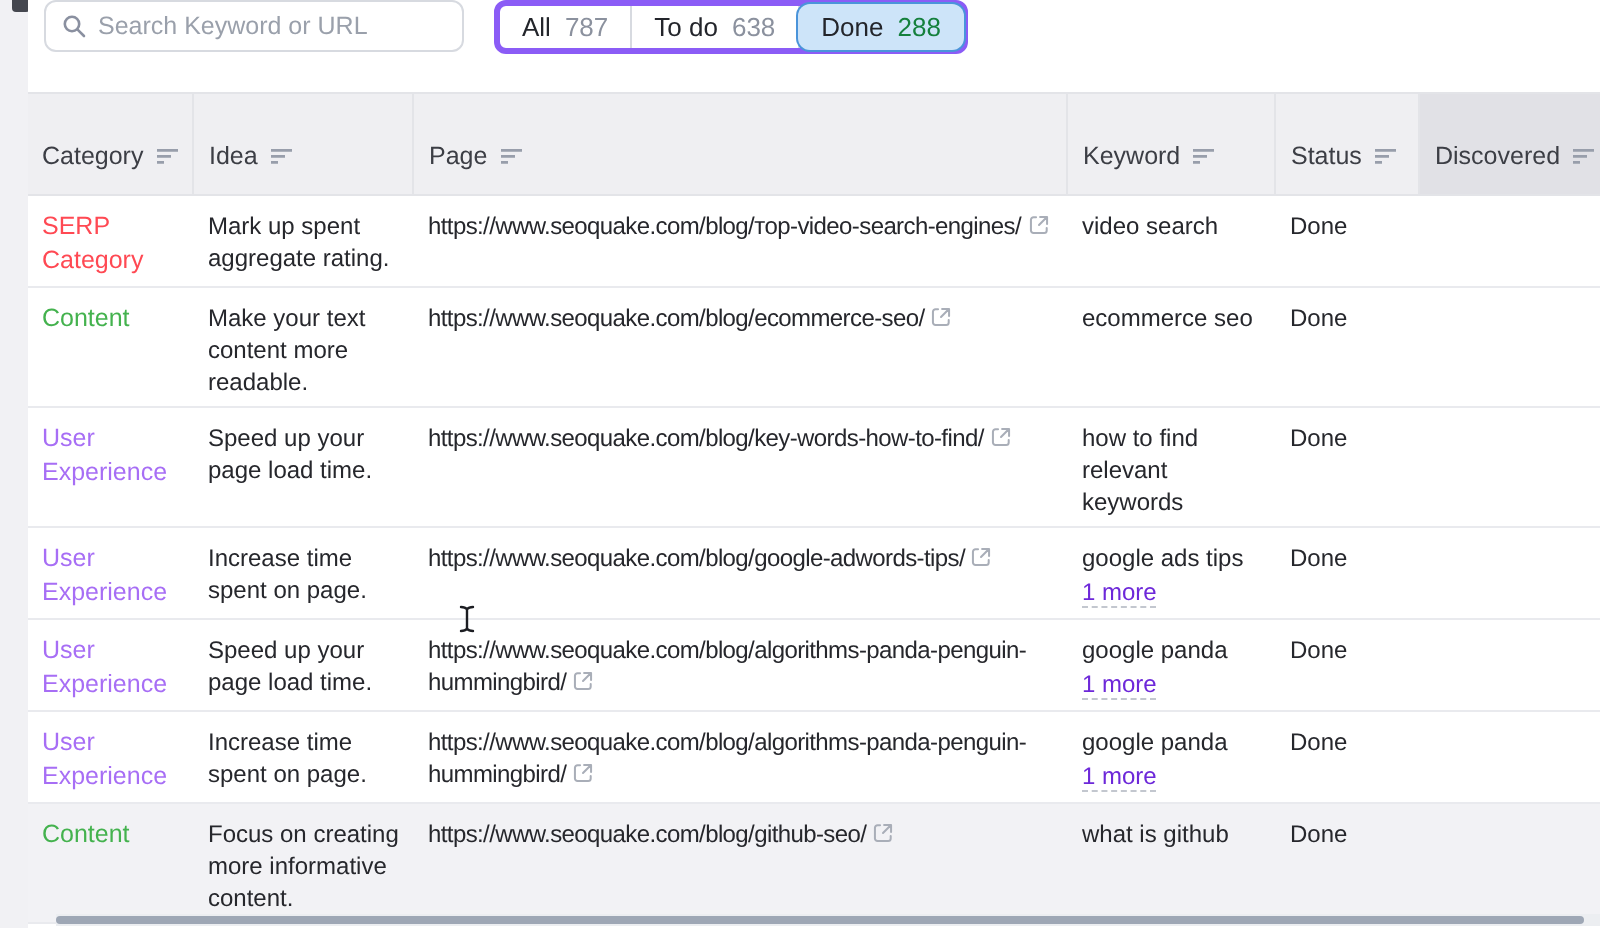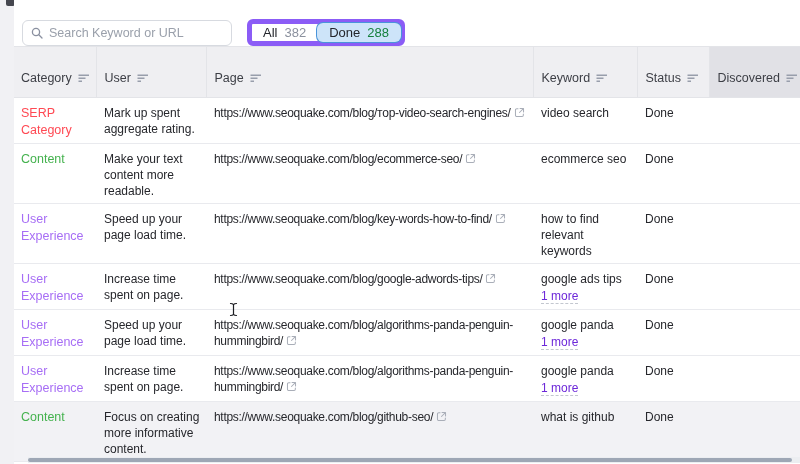--- a/index.html
+++ b/index.html
@@ -6,34 +6,34 @@
   html,body { background:#e9e9ee; }
   .screen {
     position:relative; width:800px; height:464px; overflow:hidden;
     background:#f1f1f4; font-family:"Liberation Sans", sans-serif;
     color:#26272c;
   }
   .panel { position:absolute; left:14px; top:0; width:786px; height:464px; background:#fff; }
   .corner-glyph { position:absolute; left:6px; top:0; width:9px; height:6px; background:#45474f; border-radius:0 0 2px 2px; }
 
   
-  .topbar { height:46px; display:flex; align-items:flex-end; padding-left:8px; background:#fff; }
+  .topbar { height:46px; display:flex; align-items:flex-start; padding-left:8px; background:#fff; }
   .searchbox {
     width:210px; height:26px; border:1px solid #d7dae0; border-radius:6px;
     display:flex; align-items:center; padding:0 8px; gap:6px; background:#fff;
   }
   .searchbox svg { flex:0 0 auto; }
   .searchbox input {
     border:none; outline:none; flex:1; font-family:"Liberation Sans",sans-serif;
     font-size:12.5px; color:#3c3e45; background:transparent; min-width:0;
   }
   .searchbox input::placeholder { color:#9aa0ab; }
 
   .segmented {
-    display:flex; margin-left:15px; height:27px; border:5px solid #8b5cf6;
+    display:flex; margin-left:15px; height:27px; border:3px solid #8b5cf6;
     border-radius:6px; background:#fff; align-items:stretch;
   }
   .segment {
     display:flex; align-items:center; padding:0 11px; gap:7px; font-size:13px;
     color:#23252b; border-right:1px solid #d7dae0; cursor:default; white-space:nowrap;
   }
   .segment:last-child { border-right:none; }
   .segment .cnt { color:#8b919e; }
   .segment.active {
     background:#cde4f9; border-radius:6px; box-shadow:0 0 0 1px #4a94da;
@@ -89,21 +89,25 @@
       <div class="searchbox">
         <svg width="12" height="12" viewBox="0 0 12 12">
           <circle cx="5" cy="5" r="3.6" fill="none" stroke="#8a90a0" stroke-width="1.3"></circle>
           <line x1="7.8" y1="7.8" x2="11" y2="11" stroke="#8a90a0" stroke-width="1.3" stroke-linecap="round"></line>
         </svg>
         <input type="text" placeholder="Search Keyword or URL" style="">
       </div>
       <div class="segmented">
           <div class="segment">
             <span>All</span>
-            <span class="cnt">382</span>
+            <span class="cnt">787</span>
+          </div>
+          <div class="segment">
+            <span>To do</span>
+            <span class="cnt">638</span>
           </div>
           <div class="segment active">
             <span>Done</span>
             <span class="cnt">288</span>
           </div>
         </div>
     </div>
 
     <table>
       <colgroup>
@@ -112,21 +116,21 @@
           <col class="c-page">
         <col class="c-kw">
           <col class="c-st">
           <col class="c-disc">
       </colgroup>
       <thead>
         <tr>
           <th><span>Category</span><span class="flt"><svg width="12" height="9" viewBox="0 0 12 9">
                   <path d="M0.5 1.2 H11 M0.5 4.2 H7.5 M0.5 7.2 H4" fill="none" stroke="#989eab" stroke-width="1.4"></path>
                 </svg></span></th>
-          <th><span>User</span><span class="flt"><svg width="12" height="9" viewBox="0 0 12 9">
+          <th><span>Idea</span><span class="flt"><svg width="12" height="9" viewBox="0 0 12 9">
                   <path d="M0.5 1.2 H11 M0.5 4.2 H7.5 M0.5 7.2 H4" fill="none" stroke="#989eab" stroke-width="1.4"></path>
                 </svg></span></th>
           <th><span>Page</span><span class="flt"><svg width="12" height="9" viewBox="0 0 12 9">
                   <path d="M0.5 1.2 H11 M0.5 4.2 H7.5 M0.5 7.2 H4" fill="none" stroke="#989eab" stroke-width="1.4"></path>
                 </svg></span></th>
           <th><span>Keyword</span><span class="flt"><svg width="12" height="9" viewBox="0 0 12 9">
                   <path d="M0.5 1.2 H11 M0.5 4.2 H7.5 M0.5 7.2 H4" fill="none" stroke="#989eab" stroke-width="1.4"></path>
                 </svg></span></th>
           <th><span>Status</span><span class="flt"><svg width="12" height="9" viewBox="0 0 12 9">
                   <path d="M0.5 1.2 H11 M0.5 4.2 H7.5 M0.5 7.2 H4" fill="none" stroke="#989eab" stroke-width="1.4"></path>

